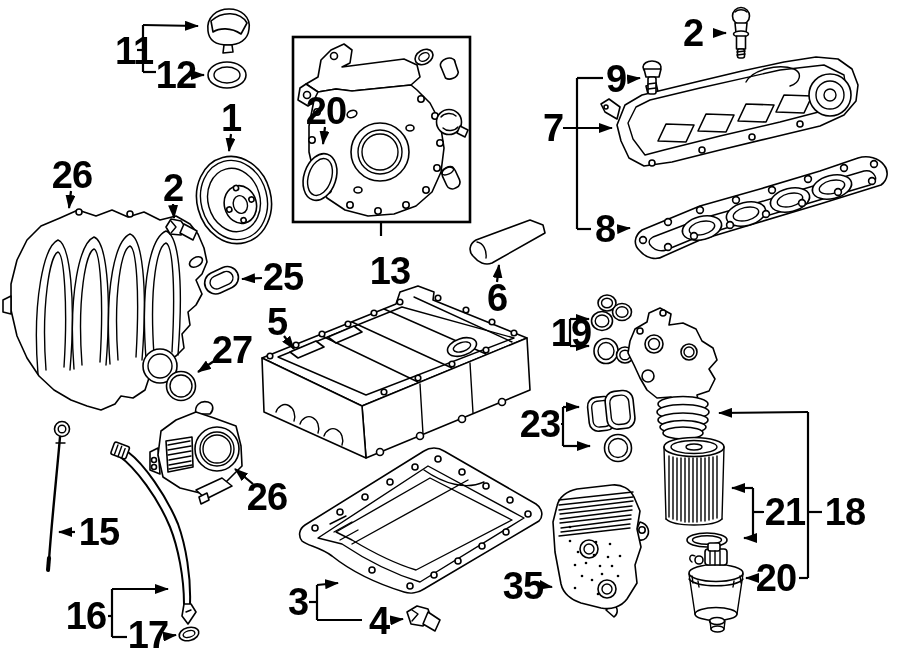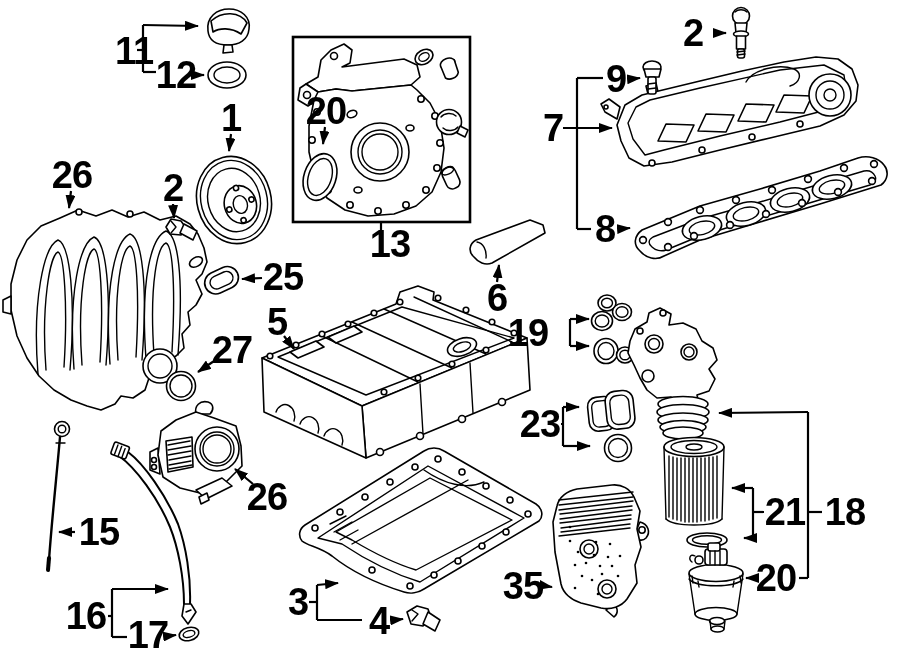--- a/index.html
+++ b/index.html
@@ -465,27 +465,27 @@
   <div class="num" style="left:298px;top:602px">3</div>
   <div class="num" style="left:379px;top:621px">4</div>
   <div class="num" style="left:277px;top:322px">5</div>
   <div class="num" style="left:497px;top:298px">6</div>
   <div class="num" style="left:553px;top:128px">7</div>
   <div class="num" style="left:605px;top:229px">8</div>
   <div class="num" style="left:616px;top:79px">9</div>
   <div class="num" style="left:693px;top:33px">2</div>
   <div class="num" style="left:134px;top:51px">11</div>
   <div class="num" style="left:176px;top:75px">12</div>
-  <div class="num" style="left:390px;top:244px">13</div>
+  <div class="num" style="left:390px;top:271px">13</div>
   <div class="num" style="left:326px;top:111px">20</div>
   <div class="num" style="left:99px;top:532px">15</div>
   <div class="num" style="left:86px;top:616px">16</div>
   <div class="num" style="left:148px;top:635px">17</div>
   <div class="num" style="left:845px;top:512px">18</div>
-  <div class="num" style="left:528px;top:333px">19</div>
+  <div class="num" style="left:571px;top:333px">19</div>
   <div class="num" style="left:776px;top:578px">20</div>
   <div class="num" style="left:785px;top:512px">21</div>
   <div class="num" style="left:523px;top:586px">35</div>
   <div class="num" style="left:540px;top:424px">23</div>
   <div class="num" style="left:72px;top:175px">26</div>
   <div class="num" style="left:283px;top:277px">25</div>
   <div class="num" style="left:267px;top:497px">26</div>
   <div class="num" style="left:232px;top:350px">27</div>
 </div>
 

